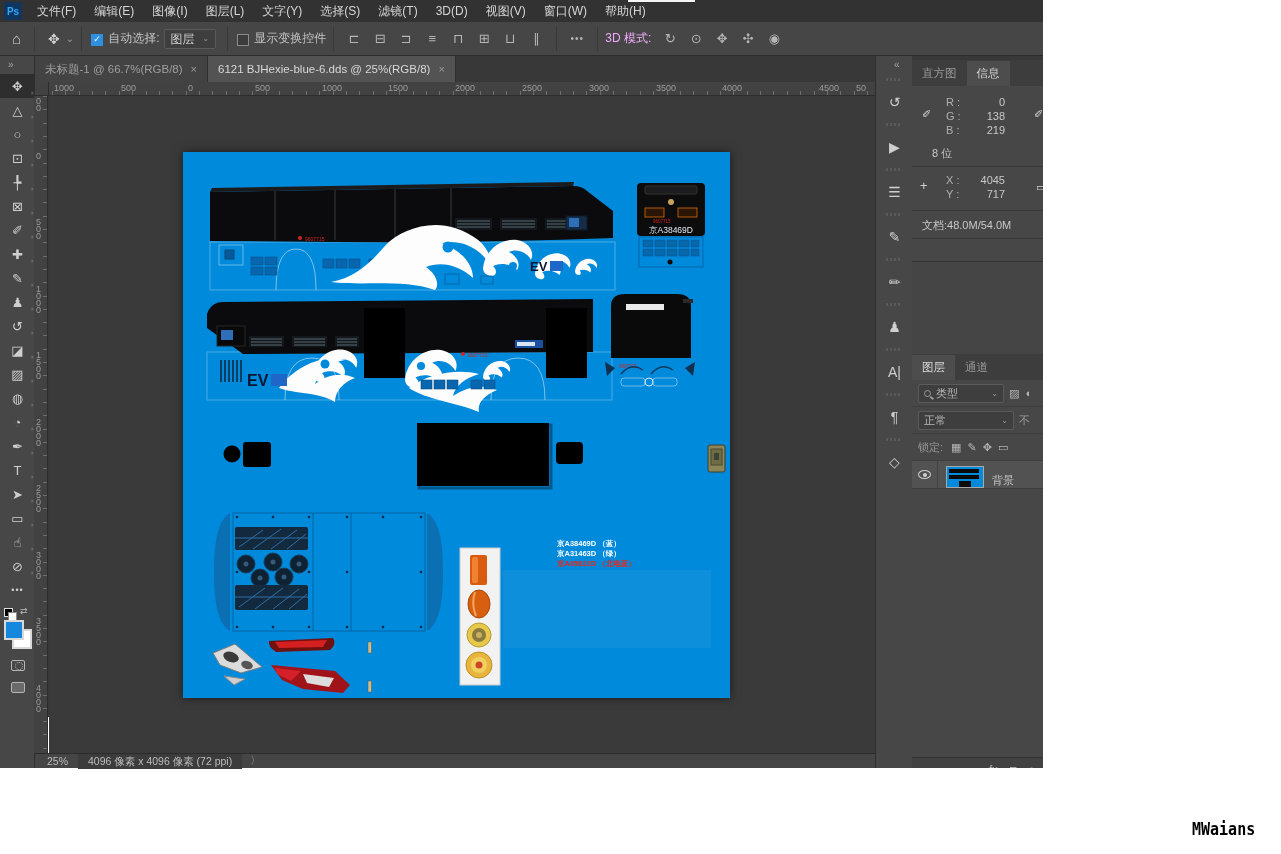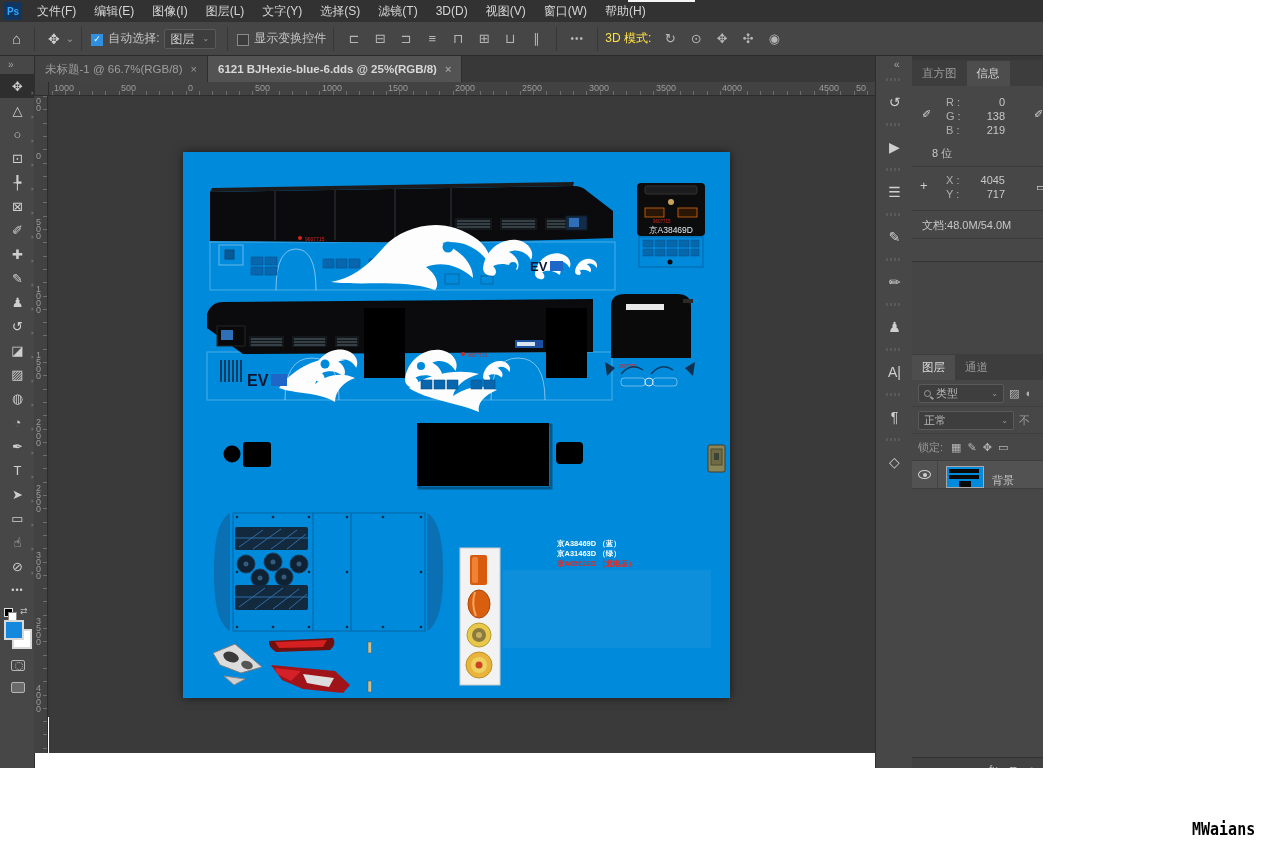--- a/index.html
+++ b/index.html
@@ -24,21 +24,21 @@
   .checkbox.checked { background:#2f8fe0; border-color:#2f8fe0; }
   .checkbox.checked::after { content:"✓"; color:#fff; font-size:9px; position:absolute; left:1px; top:-1px; }
   .dropdown { background:#3e3e3e; border:1px solid #5a5a5a; border-radius:2px; height:20px; line-height:18px;
               padding:0 6px; color:#cfcfcf; display:inline-flex; align-items:center; gap:8px; margin:0 4px; }
   .icon-btn { color:#b5b5b5; font-size:13px; width:26px; text-align:center; }
 
   
   #tabbar { left:35px; top:56px; width:840px; height:26px; background:#383838; display:flex; align-items:flex-end; }
   .doc-tab { height:26px; display:flex; align-items:center; padding:0 10px; font-size:11.5px; gap:8px; border-right:1px solid #2e2e2e; }
   .doc-tab.inactive { background:#434343; color:#9e9e9e;margin-top:32px; }
-  .doc-tab.active { background:#535353; color:#d8d8d8;font-weight:bold; }
+  .doc-tab.active { background:#535353; color:#d8d8d8; }
   .tab-close { color:#9a9a9a; font-size:11px; }
 
   
   #toolbar { left:0; top:56px; width:35px; height:712px; background:#474747; border-right:1px solid #2e2e2e; }
   #toolbar-expand { display:block; color:#a5a5a5; font-size:10px; padding:3px 0 4px 8px; }
   .tool { width:35px; height:24px; display:flex; align-items:center; justify-content:center; color:#cfcfcf; font-size:13px; position:relative; }
   .tool.selected { background:#2e2e2e; }
   .tool::after { content:""; position:absolute; right:3px; bottom:3px; border-left:3px solid transparent; border-top:3px solid transparent; border-bottom:3px solid #8a8a8a; transform:rotate(-45deg); opacity:.55; }
   .tool.noflag::after { display:none; }
   #swatches { position:relative; width:35px; height:46px; margin-top:6px; }
@@ -157,21 +157,21 @@
         <span class="icon-btn">⊐</span>
         <span class="icon-btn">≡</span>
         <span class="icon-btn">⊓</span>
         <span class="icon-btn">⊞</span>
         <span class="icon-btn">⊔</span>
         <span class="icon-btn">∥</span>
       </span>
     <span class="ob-sep"></span>
     <span class="icon-btn" style="letter-spacing:1px;font-size:10px">•••</span>
     <span class="ob-sep"></span>
-    <span style="color:#fde047">3D 模式:</span>
+    <span style="color:#f0abfc">3D 模式:</span>
     <span id="mode3d-icons" style="display:flex;margin-left:6px">
         <span class="icon-btn">↻</span>
         <span class="icon-btn">⊙</span>
         <span class="icon-btn">✥</span>
         <span class="icon-btn">✣</span>
         <span class="icon-btn">◉</span>
       </span>
   </div>
 
   <div id="top-sliver" class="abs"></div>
@@ -530,20 +530,25 @@
 
         <g font-size="7.5" font-weight="bold">
           <text x="374" y="394" fill="#ffffff">京A38469D （蓝）</text>
           <text x="374" y="404" fill="#ffffff">京A31463D （绿）</text>
           <text x="374" y="414" fill="#e8281e">京A05622D （北电蓝）</text>
         </g>
       </svg>
     </div>
   </div>
 
+  <div id="statusbar" class="abs">
+    <span id="status-zoom">25%</span>
+    <span id="status-doc">4096 像素 x 4096 像素 (72 ppi)</span>
+    <span id="status-chevron">〉</span>
+  </div>
 
   <div id="dock" class="abs">
     <span id="dock-collapse">«</span>
     <div id="dock-icons">
         <div class="dock-grip"></div>
         <div class="dock-icon">↺</div>
         <div class="dock-grip"></div>
         <div class="dock-icon">▶</div>
         <div class="dock-grip"></div>
         <div class="dock-icon">☰</div>

